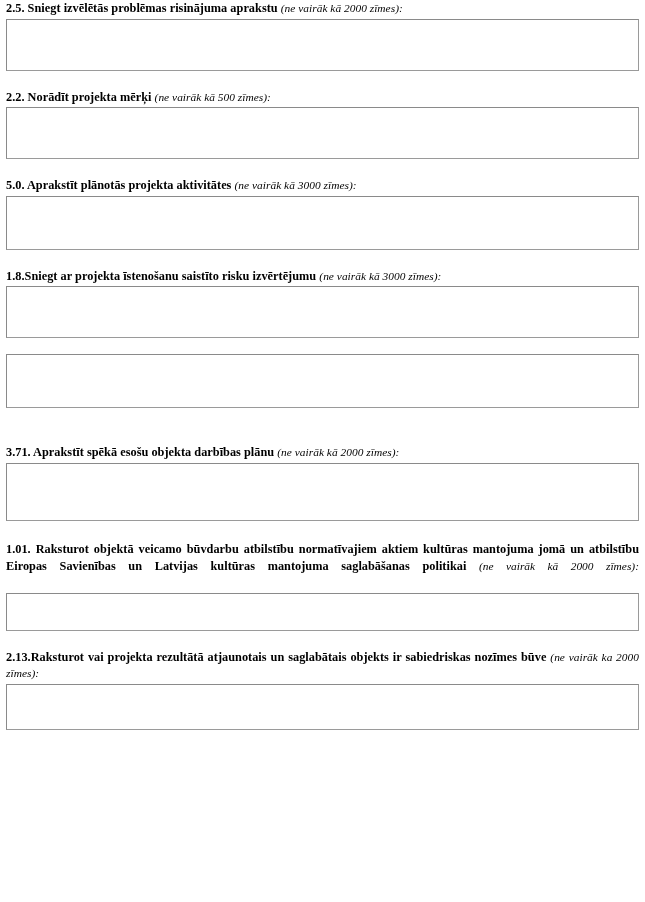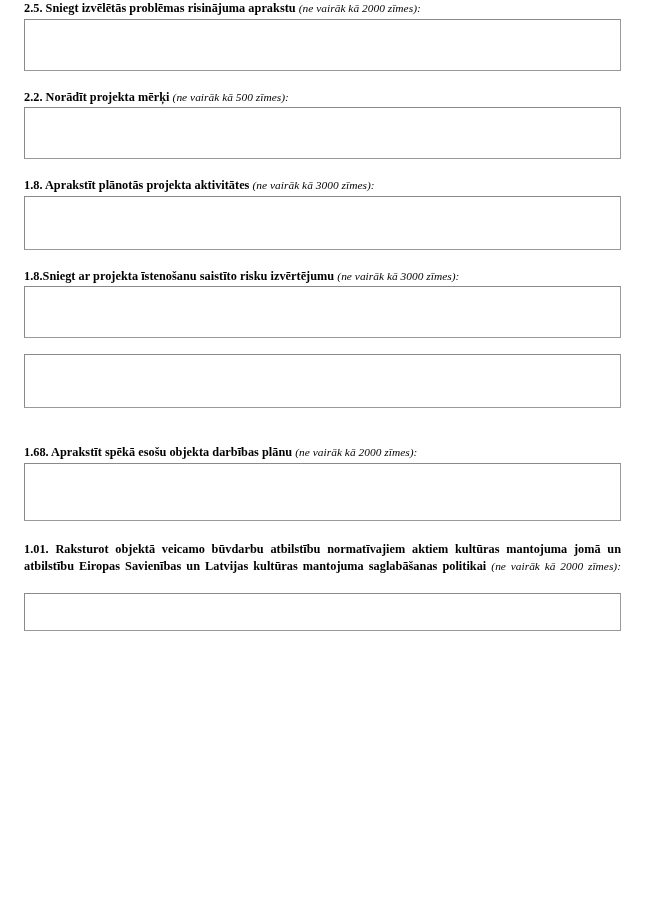--- a/index.html
+++ b/index.html
@@ -16,21 +16,21 @@
     color: #000000;
     -webkit-font-smoothing: antialiased;
   }
   .page {
     position: absolute;
     left: 0;
     top: 0;
     width: 645px;
     height: 902px;
     box-sizing: border-box;
-    padding: 0 24px;
+    padding: 0 6px;
   }
   .section {
     width: 100%;
   }
   .heading {
     font-size: 12.3px;
     line-height: 16.6px;
     font-weight: bold;
     text-align: justify;
     text-justify: inter-word;
@@ -74,44 +74,48 @@
   </div>
   <div class="gap-lg"></div>
 
   <div class="section">
     <p class="heading"><span>2.2. Norādīt projekta mērķi</span> <span class="limit">(ne vairāk kā 500 zīmes):</span></p>
     <div class="answer-box" style="height:52px"></div>
   </div>
   <div class="gap-lg"></div>
 
   <div class="section">
-    <p class="heading"><span>1.8. Aprakstīt plānotās projekta aktivitātes</span> <span class="limit">(ne vairāk kā 3000 zīmes):</span></p>
+    <p class="heading"><span>5.0. Aprakstīt plānotās projekta aktivitātes</span> <span class="limit">(ne vairāk kā 3000 zīmes):</span></p>
     <div class="answer-box" style="height:54px"></div>
   </div>
   <div class="gap-lg"></div>
 
   <div class="section">
     <p class="heading"><span>1.8.Sniegt ar projekta īstenošanu saistīto risku izvērtējumu</span> <span class="limit">(ne vairāk kā 3000 zīmes):</span></p>
     <div class="answer-box" style="height:52px"></div>
   </div>
   <div class="gap-md"></div>
 
   <div class="section">
     <div class="answer-box" style="height:54px"></div>
   </div>
   <div class="gap-lg"></div>
 
   <div class="gap-lg"></div>
 
   <div class="section">
-    <p class="heading"><span>1.68. Aprakstīt spēkā esošu objekta darbības plānu</span> <span class="limit">(ne vairāk kā 2000 zīmes):</span></p>
+    <p class="heading"><span>3.71. Aprakstīt spēkā esošu objekta darbības plānu</span> <span class="limit">(ne vairāk kā 2000 zīmes):</span></p>
     <div class="answer-box" style="height:58px"></div>
   </div>
   <div class="gap-xl"></div>
 
   <div class="section">
     <p class="heading justified"><span>1.01. Raksturot objektā veicamo būvdarbu atbilstību normatīvajiem aktiem kultūras mantojuma jomā un atbilstību Eiropas Savienības un Latvijas kultūras mantojuma saglabāšanas politikai</span> <span class="limit">(ne vairāk kā 2000 zīmes):</span></p>
     <div class="answer-box" style="height:38px"></div>
   </div>
   <div class="gap-lg"></div>
 
+  <div class="section">
+    <p class="heading"><span>2.13.Raksturot vai projekta rezultātā atjaunotais un saglabātais objekts ir sabiedriskas nozīmes būve</span> <span class="limit">(ne vairāk ka 2000 zīmes):</span></p>
+    <div class="answer-box" style="height:46px"></div>
+  </div>
 
 </div>
 
 </body></html>

